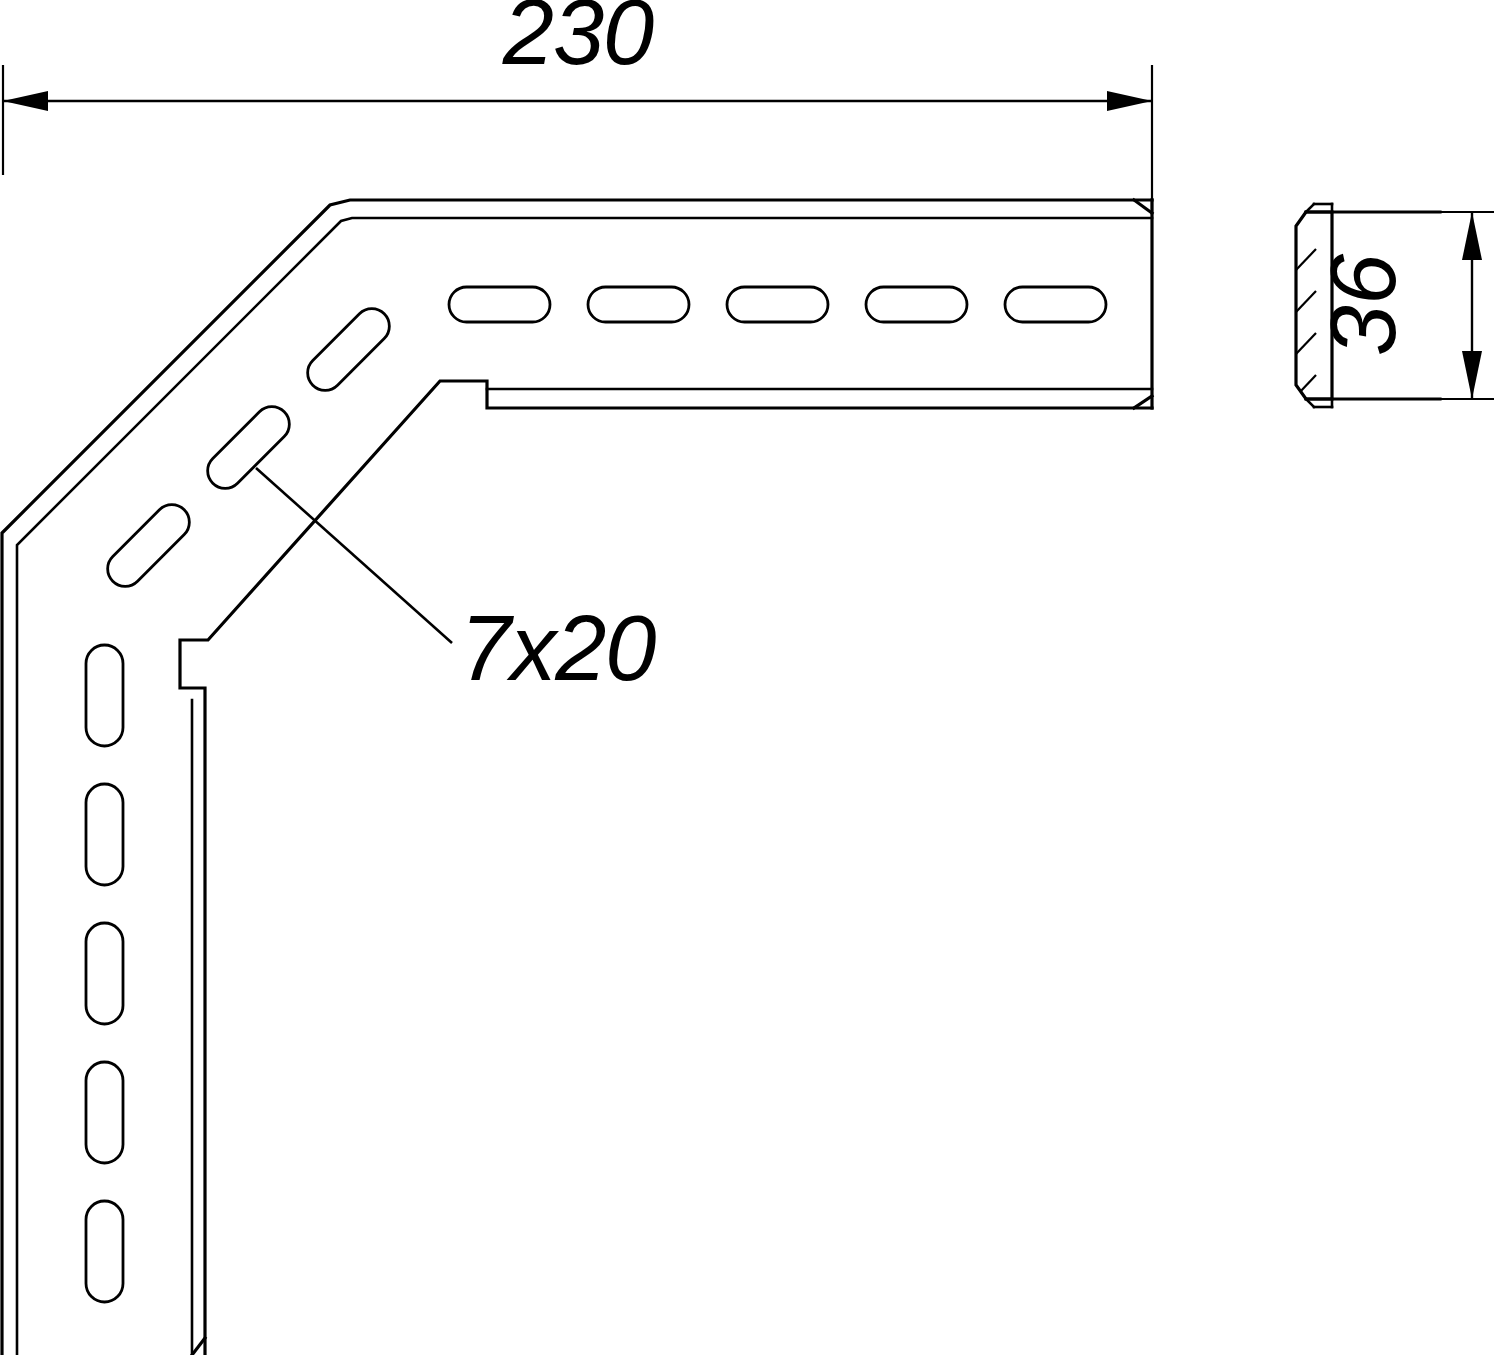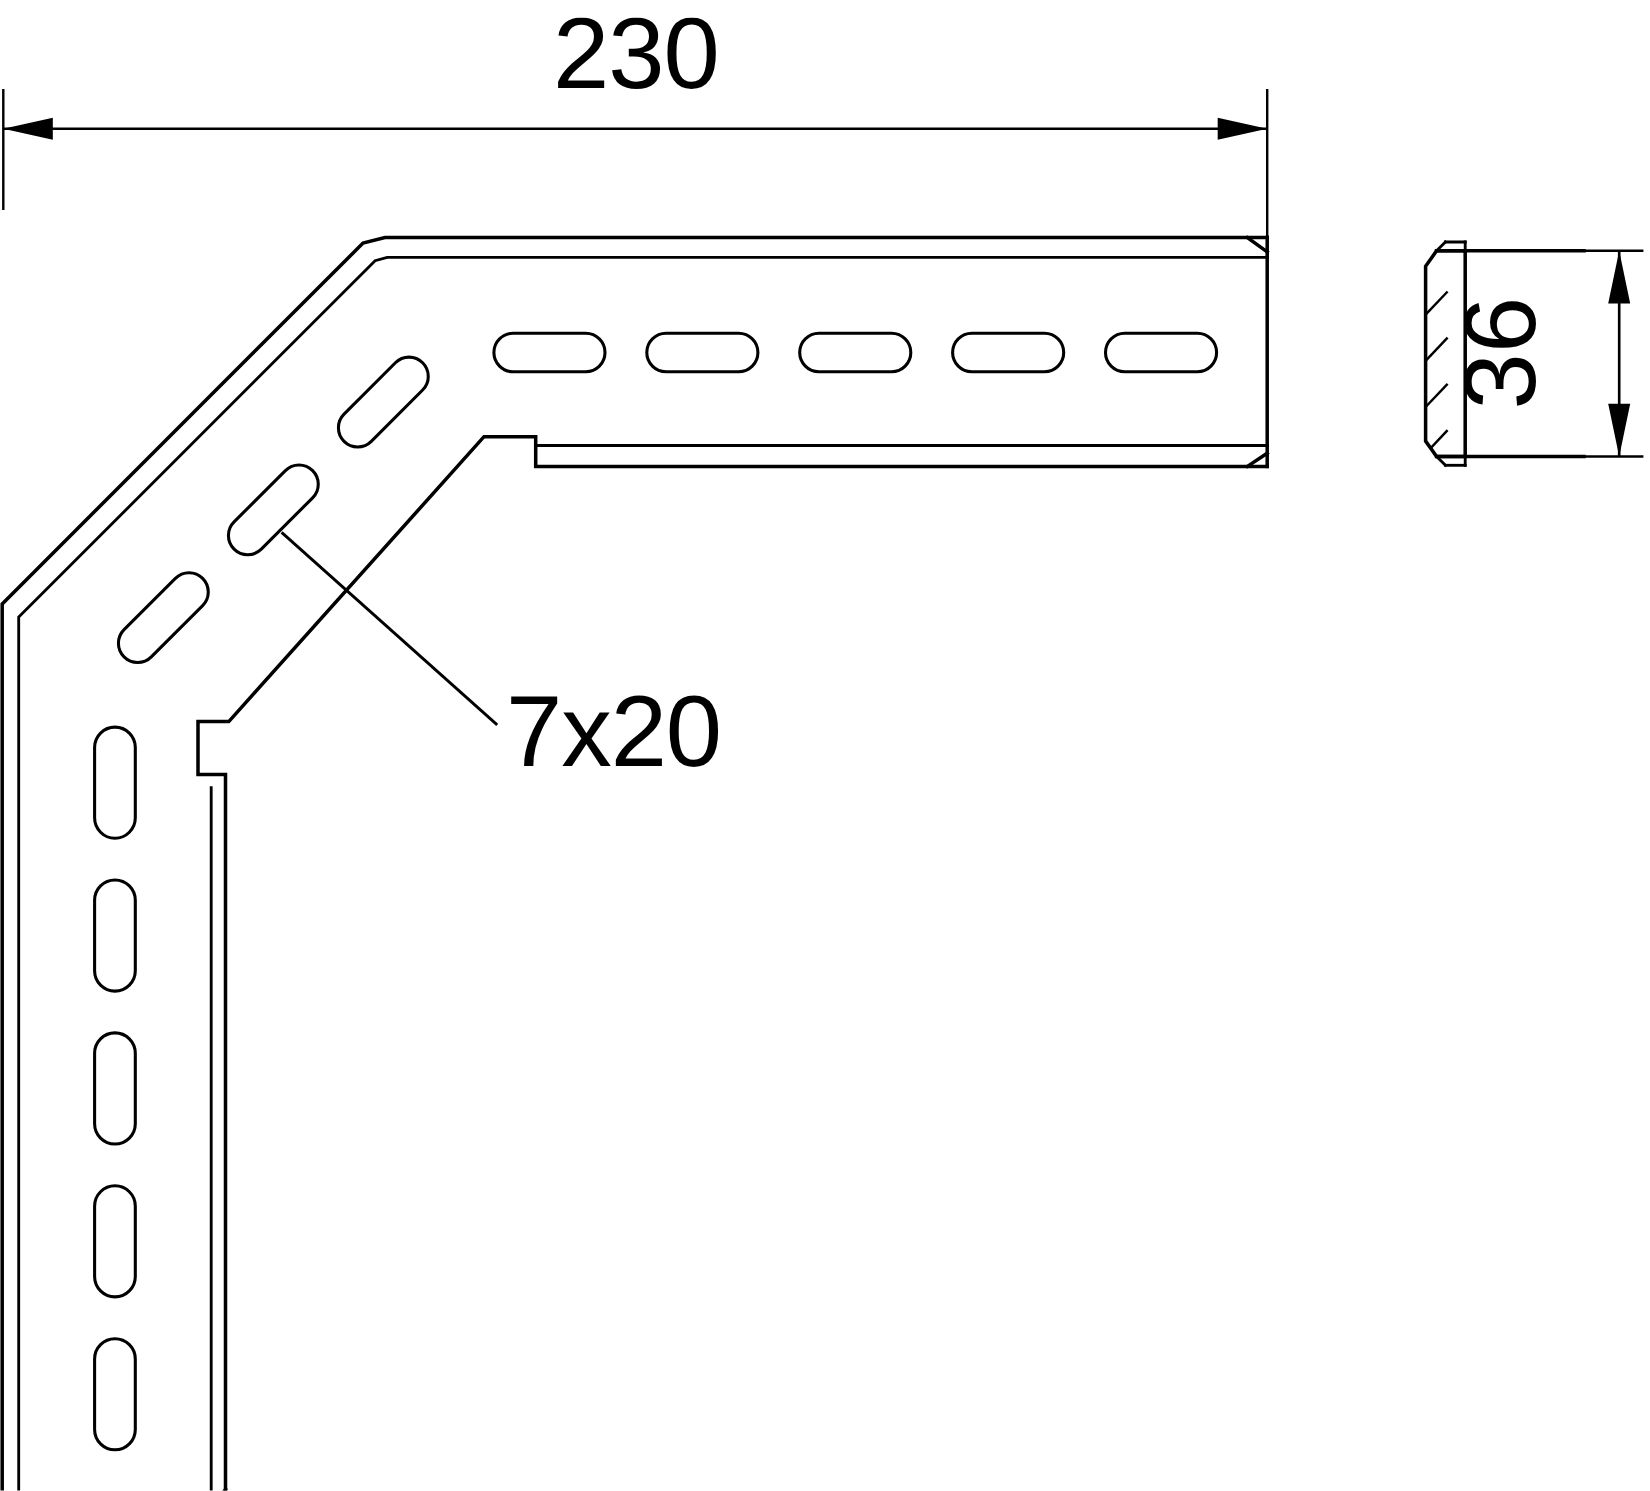--- a/index.html
+++ b/index.html
@@ -9,24 +9,25 @@
   }
   body {
     width: 1500px;
     height: 1355px;
     font-family: "Liberation Sans", sans-serif;
     overflow: hidden;
     position: relative;
   }
   #drawing-root {
     position: absolute;
-    top: 16px;
+    top: 0;
     left: 0;
     width: 1500px;
     height: 1061px;
+    font-style: italic;
   }
   svg#technical-drawing {
     display: block;
     width: 1500px;
     height: 1355px;
     background: #ffffff;
   }
   .part-outline {
     fill: none;
     stroke: #000000;

